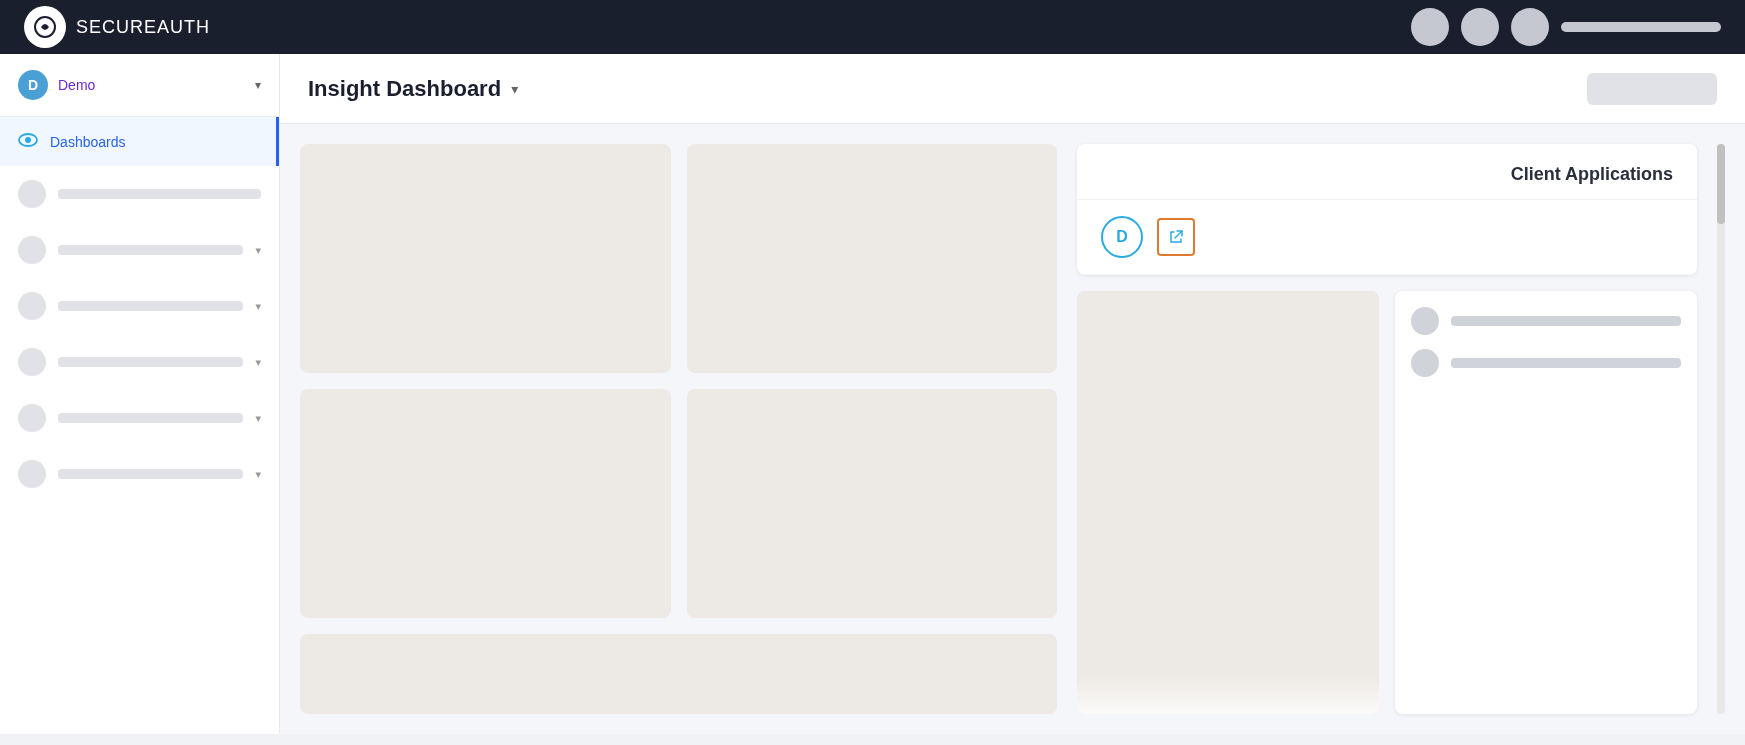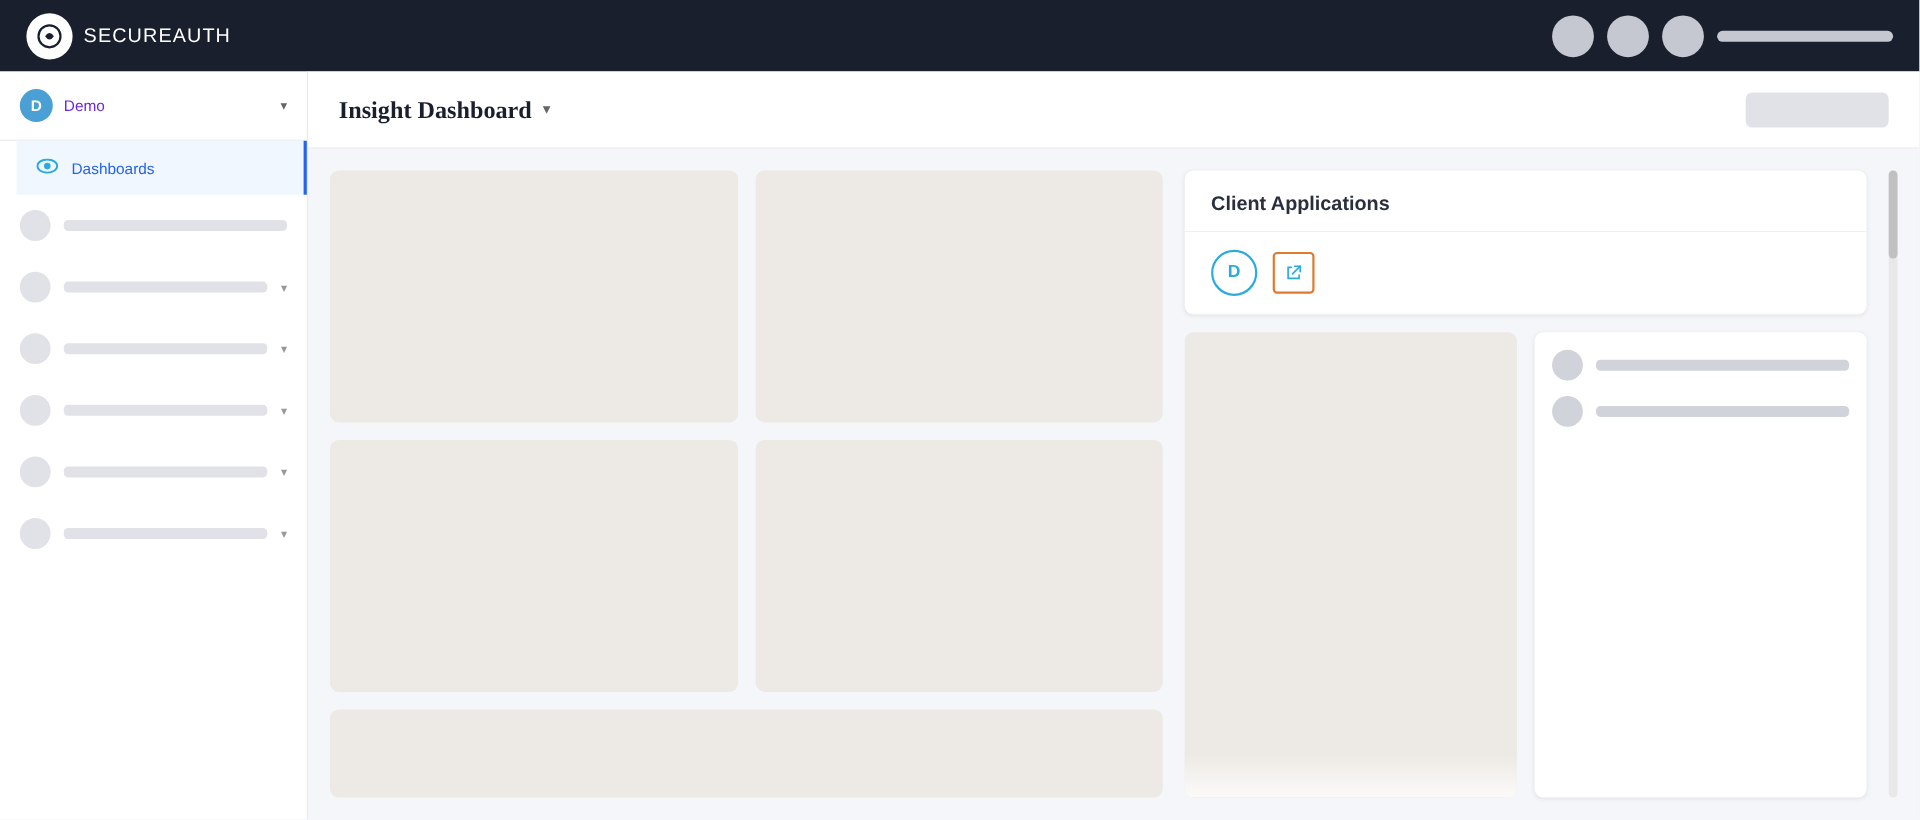--- a/index.html
+++ b/index.html
@@ -7,21 +7,21 @@
       font-family: -apple-system, BlinkMacSystemFont, 'Segoe UI', sans-serif;
       background: #f0f2f5;
       width: 1745px;
       height: 745px;
       overflow: hidden;
     }
 
     
     .top-nav {
       background: #1a1f2e;
-      height: 65px;
+      height: 54px;
       display: flex;
       align-items: center;
       padding: 0 24px;
       justify-content: space-between;
     }
     .logo-area {
       display: flex;
       align-items: center;
       gap: 10px;
     }
@@ -109,21 +109,20 @@
       font-size: 12px;
     }
 
     .sidebar-nav-item {
       display: flex;
       align-items: center;
       padding: 14px 18px;
       gap: 12px;
       cursor: pointer;
       position: relative;
-      margin-left: 15px;
     }
     .sidebar-nav-item.active {
       background: #f0f7ff;
     }
     .sidebar-nav-item.active::after {
       content: '';
       position: absolute;
       right: 0;
       top: 0;
       bottom: 0;
@@ -181,21 +180,20 @@
       display: flex;
       align-items: center;
       justify-content: space-between;
       border-bottom: 1px solid #e8eaed;
       min-height: 70px;
     }
     .header-title-area {
       display: flex;
       align-items: center;
       gap: 10px;
-      font-family: Liberation Serif, serif;
     }
     .header-title {
       font-size: 22px;
       font-weight: 700;
       color: #1a1f2e;
     }
     .header-dropdown-icon {
       color: #666;
       font-size: 14px;
     }
@@ -227,20 +225,21 @@
       background: #ede9e4;
       border-radius: 8px;
     }
 
     
     .right-column {
       width: 620px;
       display: flex;
       flex-direction: column;
       gap: 16px;
+      text-align: right;
     }
 
     .client-apps-card {
       background: #fff;
       border-radius: 8px;
       overflow: hidden;
       box-shadow: 0 1px 4px rgba(0,0,0,0.08);
     }
 
     .client-apps-header {

